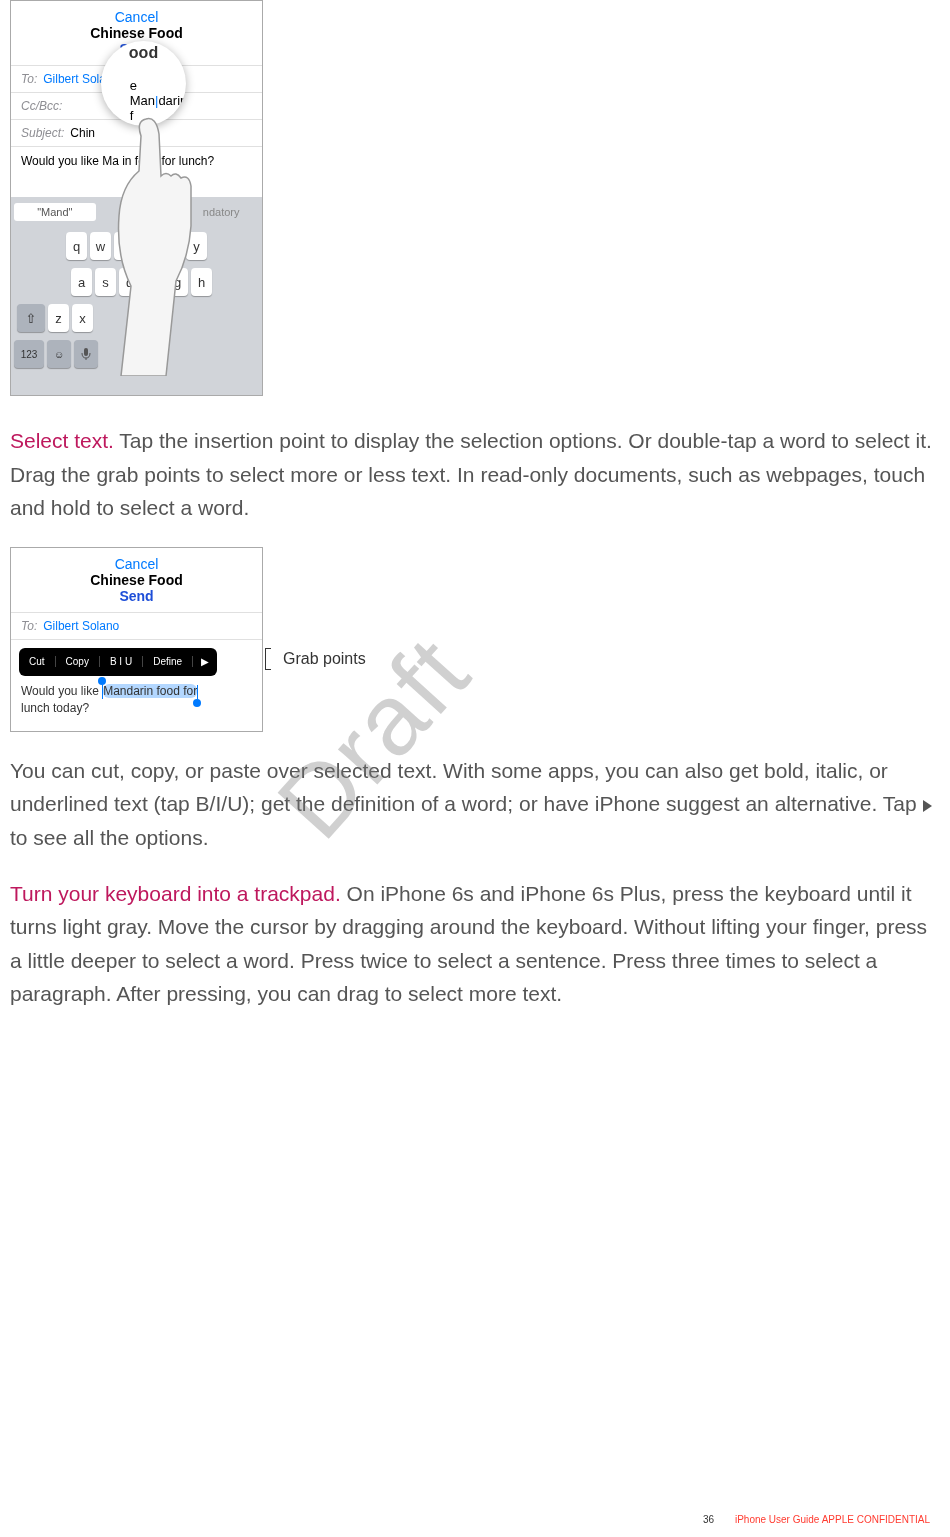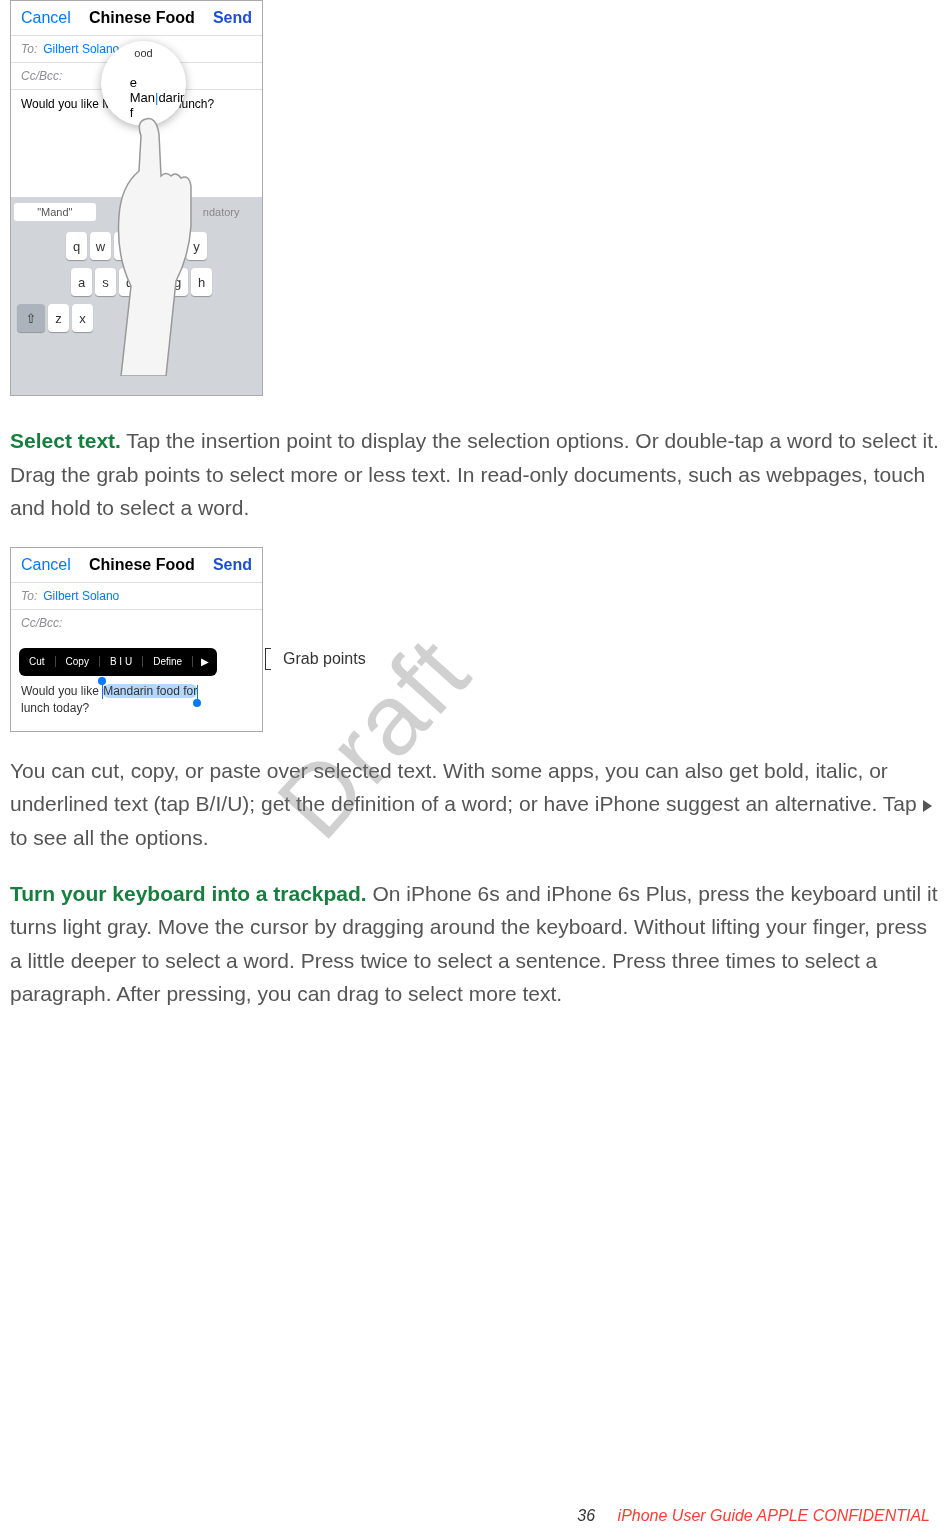--- a/index.html
+++ b/index.html
@@ -22,21 +22,22 @@
       position: relative;
       margin-bottom: 28px;
       background: #fff;
       overflow: visible;
     }
     .nav-bar {
       display: flex;
       justify-content: space-between;
       align-items: center;
       padding: 8px 10px;
-      font-size: 16px;
+      font-size: 14px;
+      flex-direction: column;
     }
     .nav-cancel { color: #007aff; }
     .nav-title { font-weight: 600; color: #000; }
     .nav-send { color: #1d4ed8; font-weight: 700; }
     .field-row {
       padding: 6px 10px;
       border-top: 1px solid #e0e0e0;
       font-size: 12px;
       display: flex;
       gap: 6px;
@@ -62,21 +63,21 @@
       background: #fff;
       box-shadow: 0 2px 10px rgba(0,0,0,0.3);
       overflow: hidden;
       display: flex;
       flex-direction: column;
       align-items: center;
       justify-content: center;
       font-size: 10px;
       z-index: 10;
     }
-    .magnifier-text1 { font-size: 11px; margin-bottom: 16px; color: #333; }
+    .magnifier-text1 { font-size: 16px; margin-bottom: 16px; color: #333; font-weight: bold; }
     .magnifier-text2 { font-size: 13px; color: #000; margin-left: 30px; }
     .magnifier-cursor { color: #007aff; }
     
     .hand {
       position: absolute;
       top: 115px;
       left: 100px;
       z-index: 11;
     }
     
@@ -134,22 +135,22 @@
     .kb-key.func { background: #adb3bc; font-size: 10px; }
     .kb-bottom-row { display: flex; gap: 3px; }
     
     .para {
       font-size: 21px;
       line-height: 1.6;
       color: #555;
       margin-bottom: 22px;
     }
     .para strong {
-      color: #15803d;
-      font-weight: 700;
+      color: #be185d;
+      font-weight: 400;
     }
     
     .screenshot2-wrap {
       display: flex;
       align-items: center;
       gap: 8px;
       margin-bottom: 22px;
     }
     .screenshot2 {
       width: 253px;
@@ -239,22 +240,21 @@
       transform-origin: center;
       pointer-events: none;
       font-weight: 400;
       letter-spacing: 2px;
     }
     
     .footer {
       position: absolute;
       bottom: 12px;
       right: 20px;
-      font-size: 16px;
-      font-style: italic;
+      font-size: 10px;
     }
     .footer-page { color: #333; margin-right: 18px; }
     .footer-text { color: #ff3b30; }
     .triangle {
       display: inline-block;
       width: 0;
       height: 0;
       border-left: 9px solid #555;
       border-top: 6px solid transparent;
       border-bottom: 6px solid transparent;
@@ -272,20 +272,24 @@
       <span class="nav-title">Chinese Food</span>
       <span class="nav-send">Send</span>
     </div>
     <div class="field-row">
       <span class="field-label">To:</span>
       <span class="field-value-blue">Gilbert Solano</span>
     </div>
     <div class="field-row">
       <span class="field-label">Cc/Bcc:</span>
     </div>
+    <div class="field-row">
+      <span class="field-label">Subject:</span>
+      <span class="field-value">Chin</span>
+    </div>
     <div class="body-text">Would you like Ma       in food for lunch?</div>
 
     <div class="magnifier">
       <div class="magnifier-text1">ood</div>
       <div class="magnifier-text2">
         <span>e Man</span><span class="magnifier-cursor">|</span><span>darin f</span>
       </div>
     </div>
 
     <div class="hand">
@@ -315,20 +319,31 @@
         <div class="kb-key">d</div>
         <div class="kb-key">f</div>
         <div class="kb-key">g</div>
         <div class="kb-key">h</div>
       </div>
       <div class="kb-row" style="justify-content:flex-start;padding-left:3px;">
         <div class="kb-key wide">⇧</div>
         <div class="kb-key">z</div>
         <div class="kb-key">x</div>
       </div>
+      <div class="kb-bottom-row">
+        <div class="kb-key func" style="width:30px;">123</div>
+        <div class="kb-key func" style="width:24px;">☺</div>
+        <div class="kb-key func" style="width:24px;">
+          <svg width="10" height="14" viewBox="0 0 10 14">
+              <rect x="3" y="1" width="4" height="8" rx="2" fill="#555"></rect>
+              <path d="M1 6 Q1 11 5 11 Q9 11 9 6" stroke="#555" fill="none"></path>
+              <line x1="5" y1="11" x2="5" y2="13" stroke="#555"></line>
+            </svg>
+        </div>
+      </div>
     </div>
   </div>
 
   <p class="para">
     <strong>Select text.</strong><span> Tap the insertion point to display the selection options. Or double-tap a word to select it. Drag the grab points to select more or less text. In read-only documents, such as webpages, touch and hold to select a word.</span>
   </p>
 
   <div class="screenshot2-wrap">
     <div class="screenshot2">
       <div class="nav-bar">

